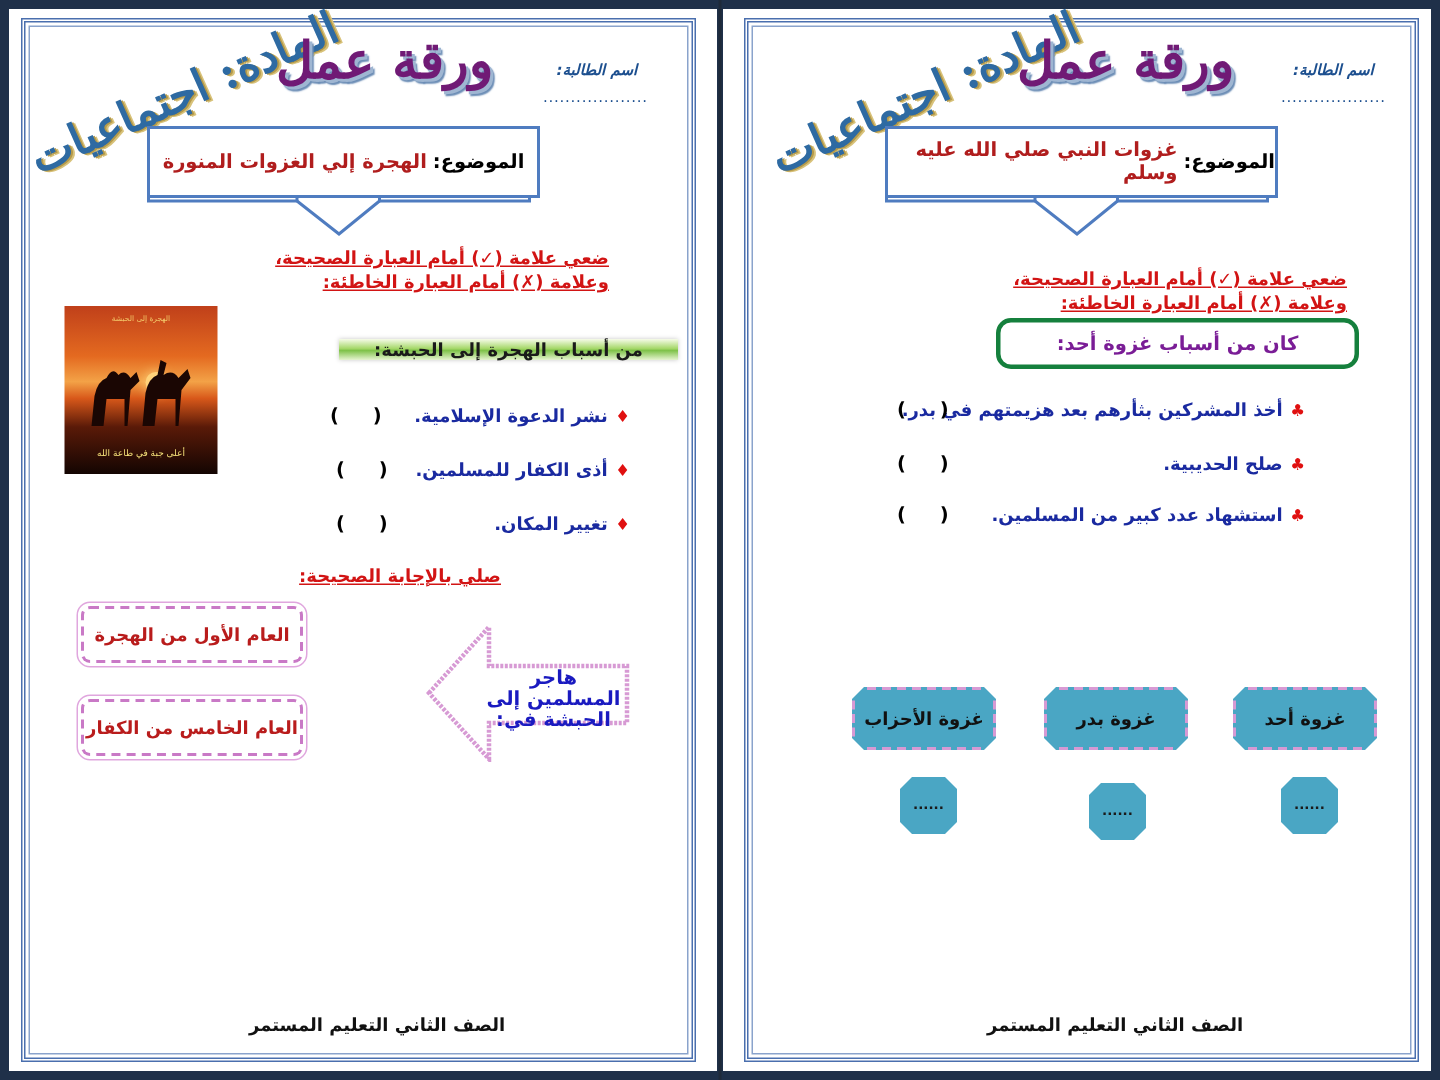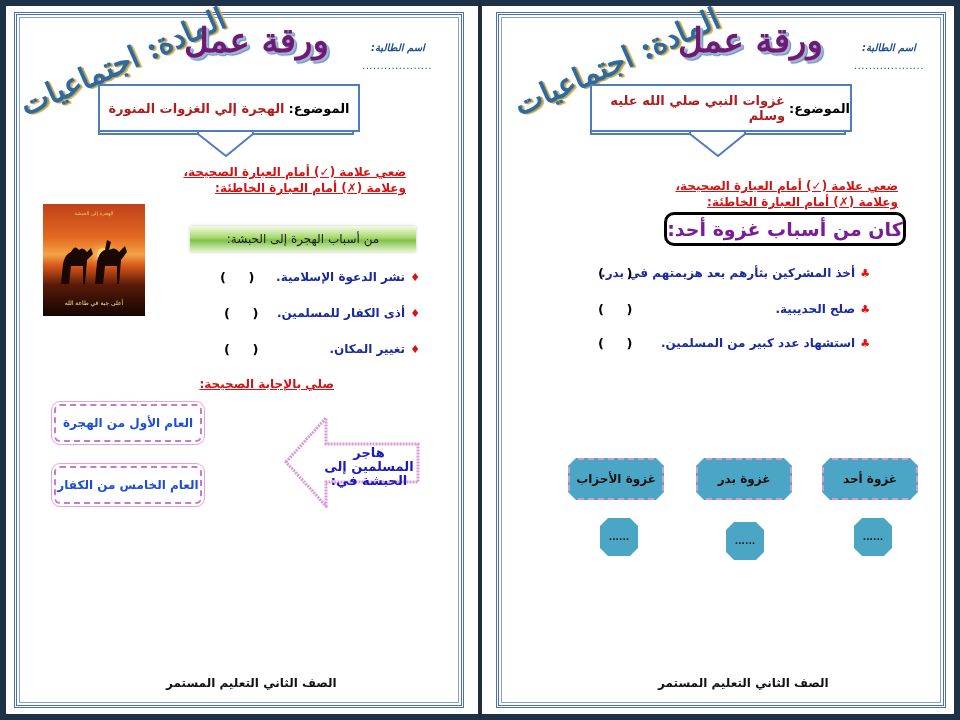--- a/index.html
+++ b/index.html
@@ -52,31 +52,32 @@
   .topic-box .k { color: #000000; }
   .topic-box .v { color: #b01d1d; margin-right: 4px; }
   .topic-arrow { position: absolute; }
 
   .instruction {
     position: absolute; width: 230px; direction: rtl; text-align: right;
     font-size: 12px; font-weight: bold; color: #d21414;
     text-decoration: underline; line-height: 16px;
   }
   .green-band {
-    position: absolute; width: 226px; height: 26px; direction: rtl;
+    position: absolute; width: 226px; height: 14px; direction: rtl;
     background: linear-gradient(#f6fbe9, #a6d86a 45%, #7fc24a 55%, #e6f4d0);
     display: flex; align-items: center; justify-content: center;
-    font-size: 12px; font-weight: normal; color: #1a1a1a;
+    font-size: 12px; font-weight: bold; color: #1a1a1a;
     box-shadow: 0 0 3px #c9c9c9;
+    margin-left: 36px;
   }
   .pink-box {
     position: absolute; width: 236px; height: 28px; direction: rtl;
-    border: 3px solid #000000; border-radius: 10px; background: #fff;
-    display: flex; align-items: center; justify-content: center;
-    font-size: 19px; font-weight: bold; color: #7a1d96;
+    border: 3px solid #15803d; border-radius: 10px; background: #fff;
+    display: flex; align-items: center; justify-content: center;
+    font-size: 13px; font-weight: bold; color: #7a1d96;
   }
   .item {
     position: absolute; direction: rtl; display: flex; align-items: center;
     font-size: 12px; font-weight: bold; color: #1a2aa0; white-space: nowrap;
   }
   .item .bullet { color: #e01010; font-size: 11px; margin-left: 5px; }
   .paren {
     position: absolute; font-size: 13px; font-weight: bold; color: #000; white-space: pre;
   }
   .camel-img {
@@ -85,21 +86,21 @@
   }
   .camel-img .caption-top { position: absolute; top: 6px; width: 100%; text-align: center; font-size: 5px; color: #f3c869; }
   .camel-img .caption-bottom { position: absolute; bottom: 10px; width: 100%; text-align: center; font-size: 6px; color: #f6e27a; direction: rtl; }
   .camel-img .sun { position: absolute; left: 54px; top: 44px; width: 14px; height: 14px; border-radius: 50%; background: #ffd27a; box-shadow: 0 0 8px #ffd27a; }
 
   .connect-box {
     position: absolute; width: 144px; height: 34px; direction: rtl;
     border: 2px dashed #c979c6; outline: 1px solid #e0a6de; outline-offset: 2px;
     border-radius: 6px; background: #fff;
     display: flex; align-items: center; justify-content: center;
-    font-size: 12px; font-weight: bold; color: #1d4ed8;
+    font-size: 12px; font-weight: bold; color: #b91c1c;
   }
   .arrow-text {
     position: absolute; direction: rtl; text-align: center;
     font-size: 13px; font-weight: bold; color: #1a1ac0; line-height: 14px; width: 90px;
   }
   .teal-box {
     position: absolute; width: 92px; height: 38px;
     background: #4aa6c4; border: 2px dashed #d79ad4;
     clip-path: polygon(8px 0, calc(100% - 8px) 0, 100% 8px, 100% calc(100% - 8px), calc(100% - 8px) 100%, 8px 100%, 0 calc(100% - 8px), 0 8px);
     display: flex; align-items: center; justify-content: center;

